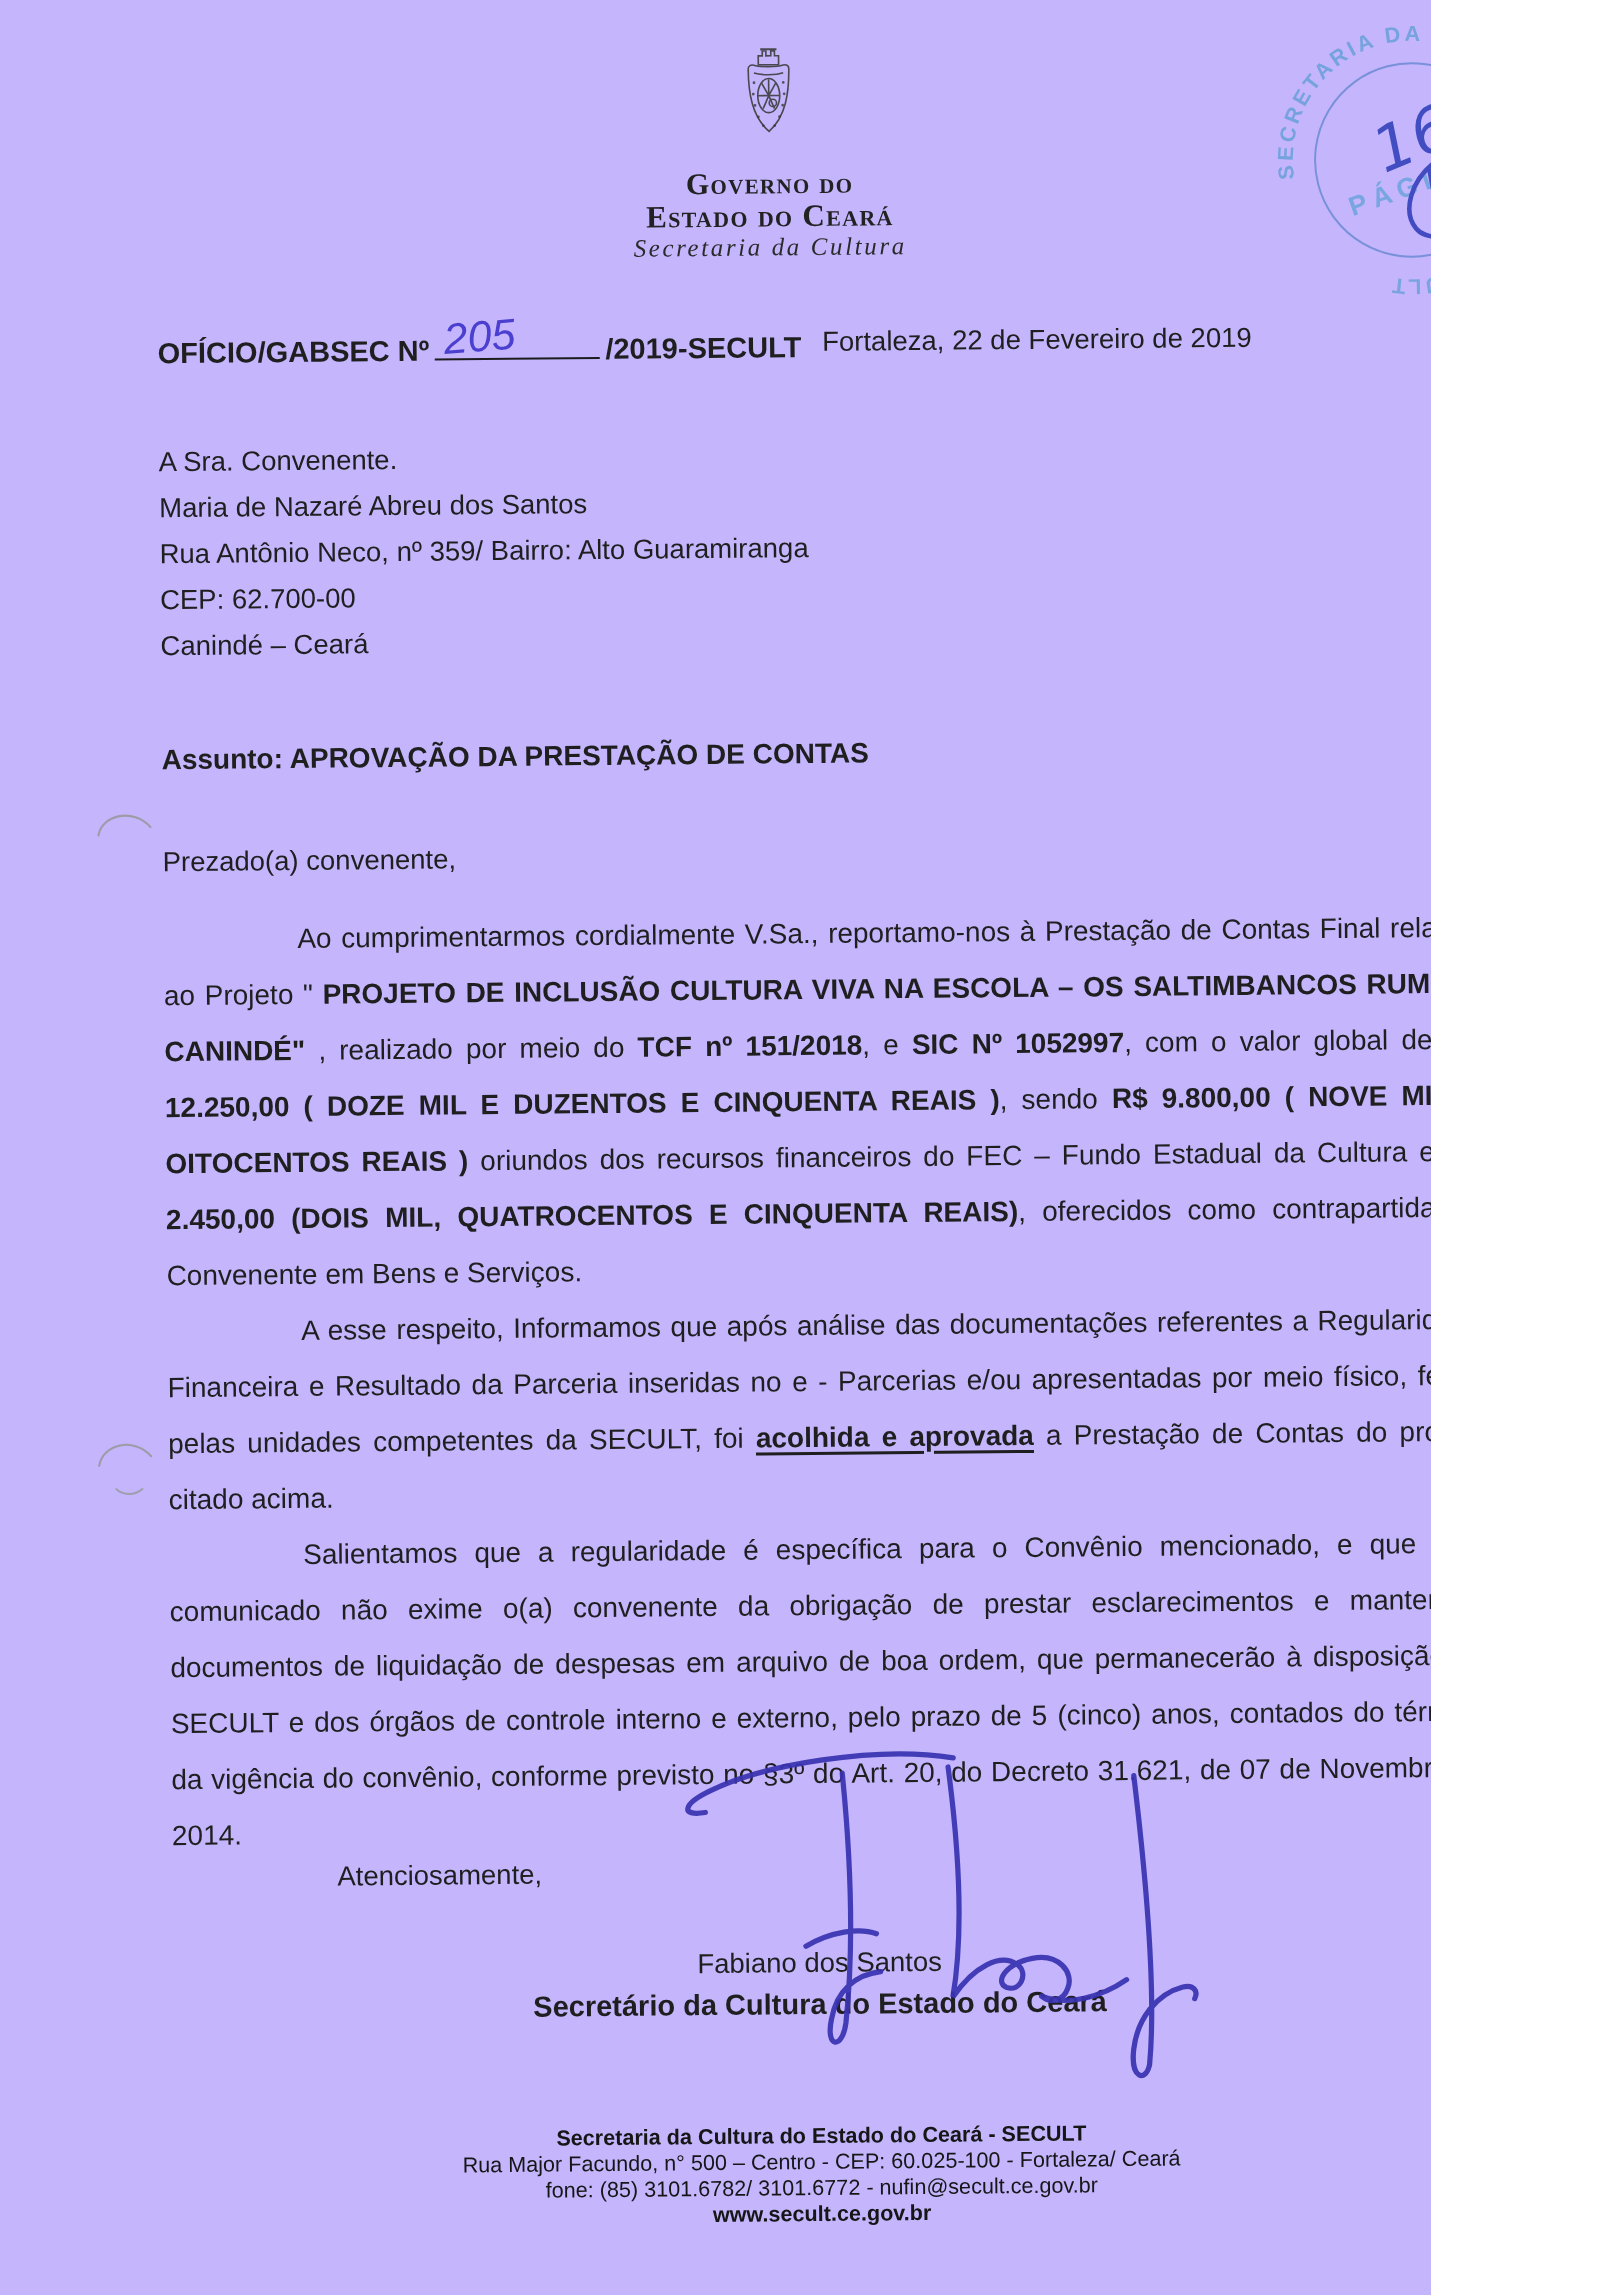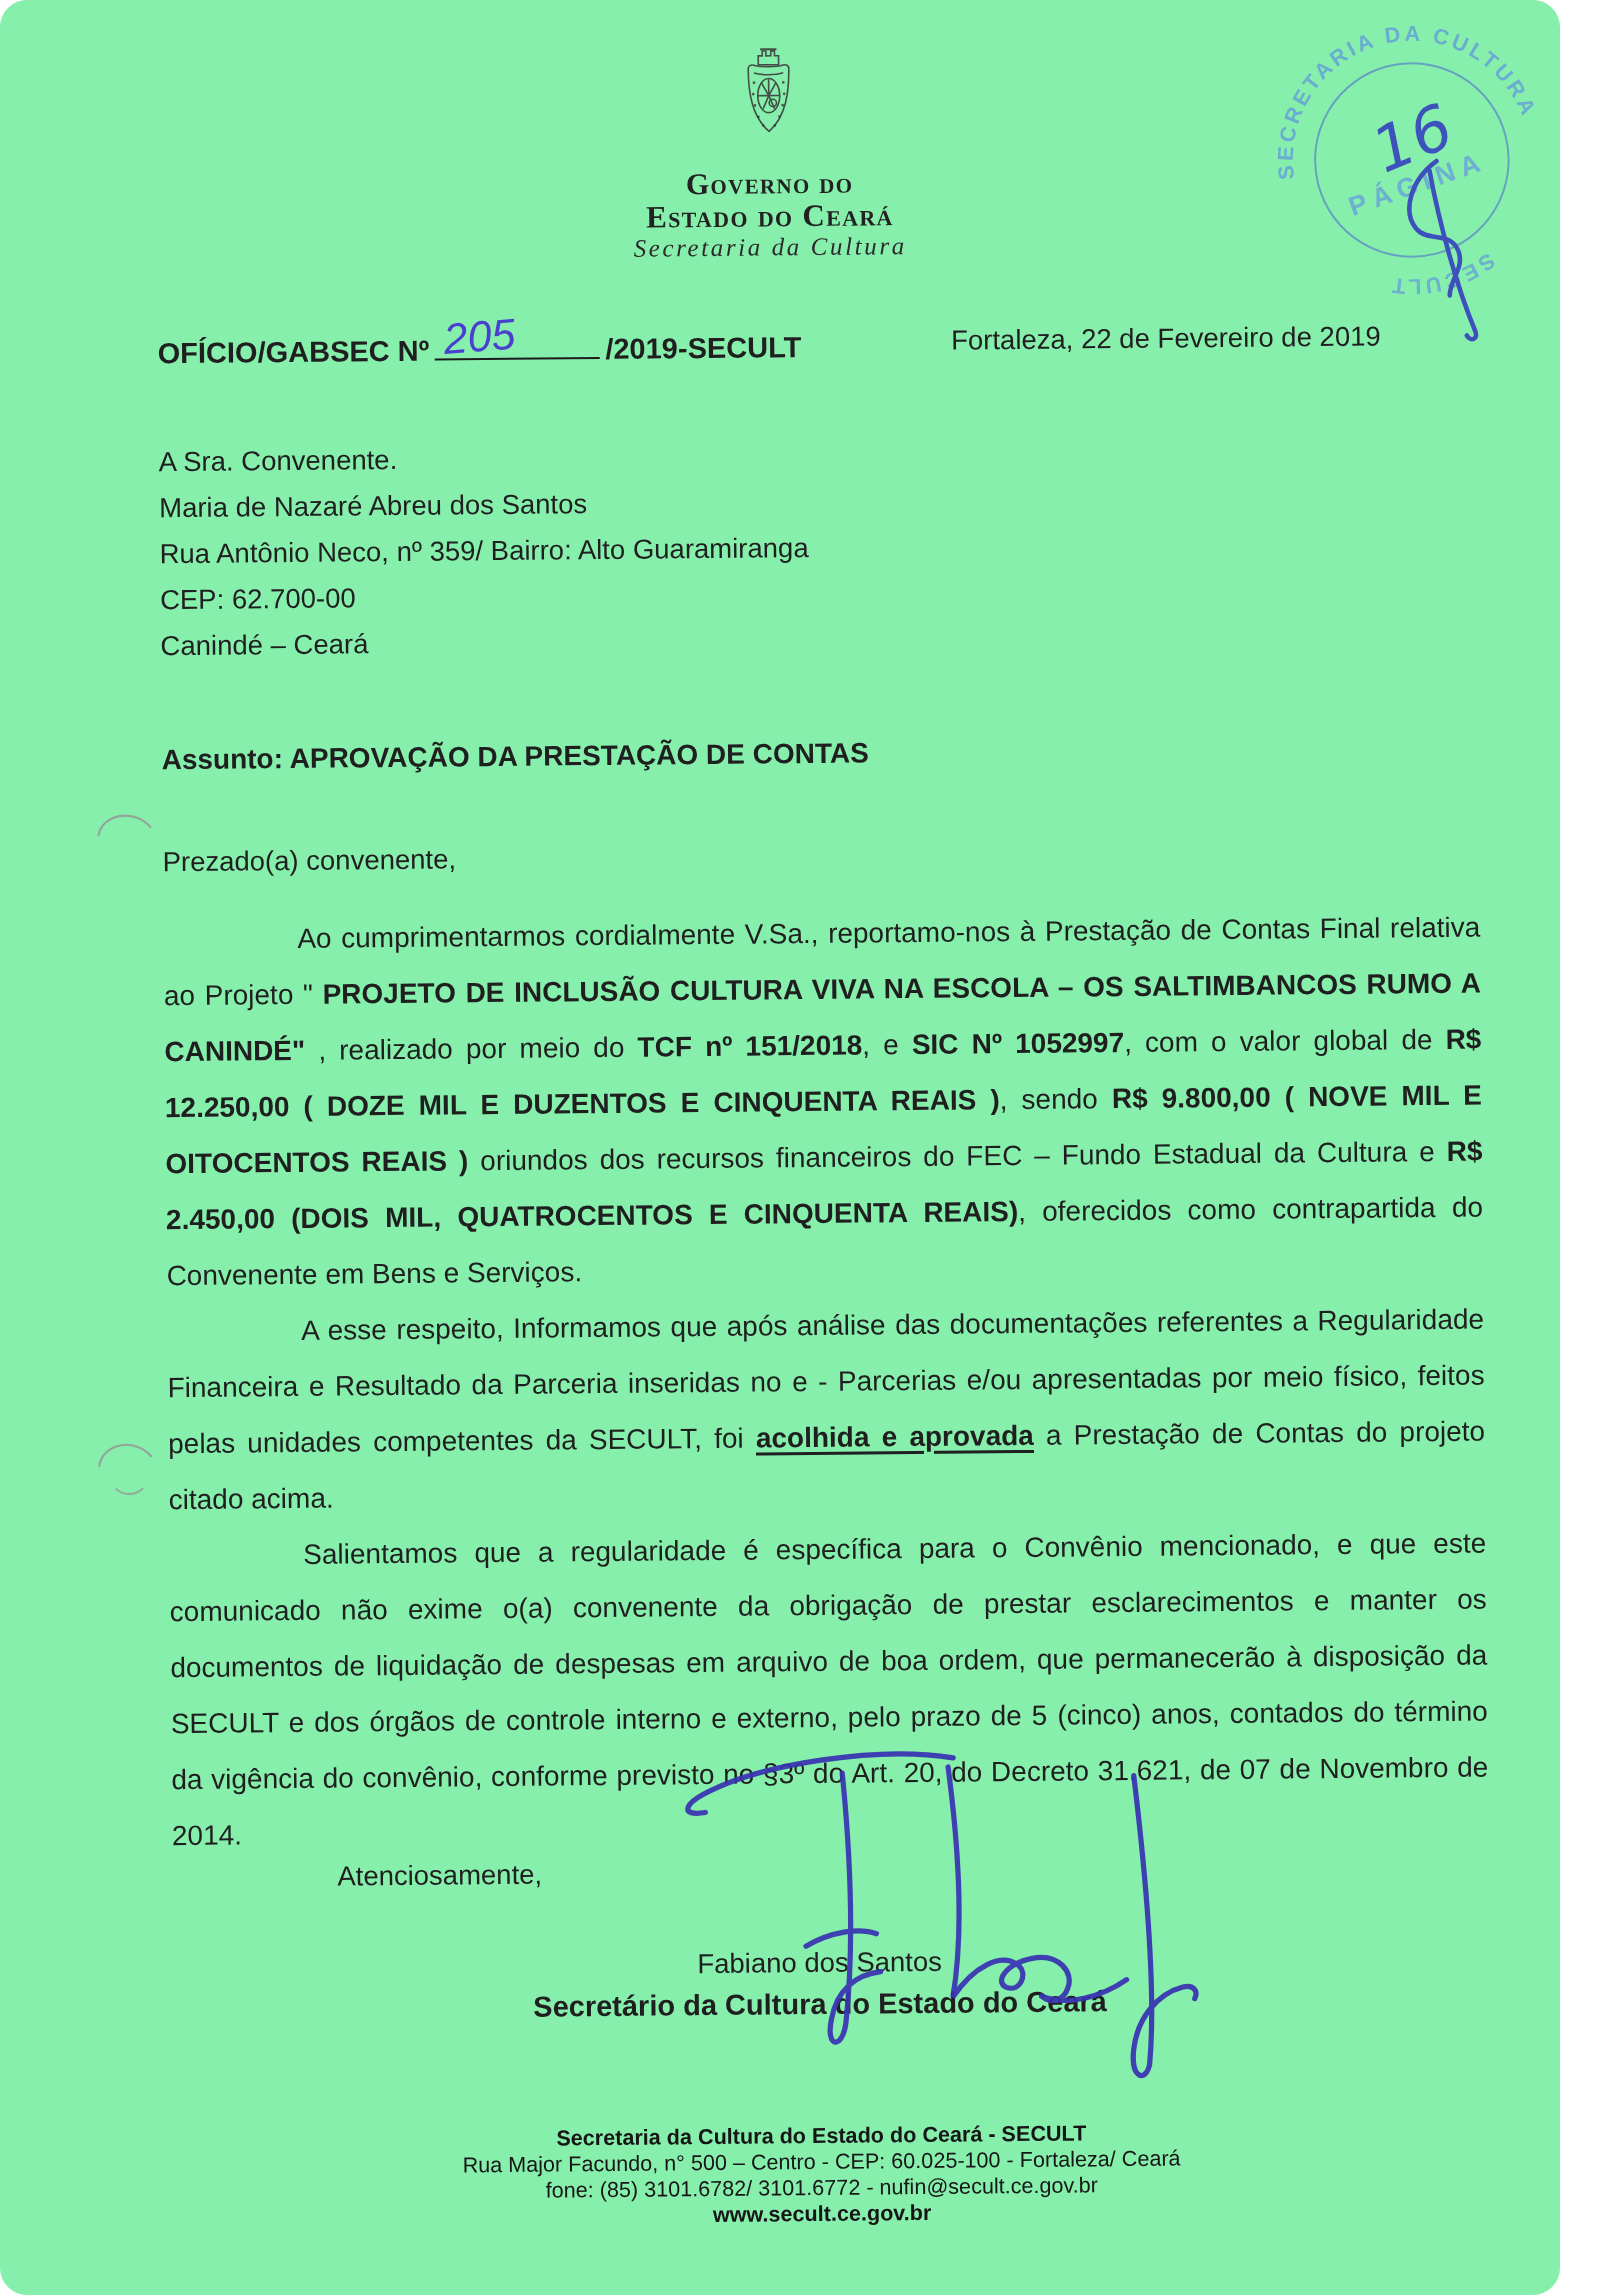--- a/index.html
+++ b/index.html
@@ -1,17 +1,17 @@
 <!DOCTYPE html>
 <html style="font-size:10.5px"><head>
 <meta charset="utf-8">
 <style>
   html,body{margin:0;padding:0;background:#ffffff;}
-  .page{position:relative;width:1560px;height:2295px;background:#86efac;overflow:hidden;
-        font-family:"Liberation Sans",sans-serif;color:#1f1f1f;border-radius:27px;}
+  .page{position:relative;width:1431px;height:2295px;background:#c4b5fd;overflow:hidden;
+        font-family:"Liberation Sans",sans-serif;color:#1f1f1f;}
   .tilt{position:absolute;inset:0;transform:rotate(-0.55deg);transform-origin:811px 1112px;}
 
   
   .letterhead{position:absolute;top:42px;left:0;width:1557px;text-align:center;}
   .crest{width:65px;height:113px;}
   .org1{font-family:"Liberation Serif",serif;font-variant:small-caps;font-weight:700;
         font-size:30px;letter-spacing:1.3px;color:#222;line-height:33px;margin-top:9.2px;}
   .org2{font-family:"Liberation Serif",serif;font-variant:small-caps;font-weight:700;
         font-size:31px;letter-spacing:1.3px;color:#222;line-height:33px;}
   .org3{font-family:"Liberation Serif",serif;font-style:italic;font-size:25px;

